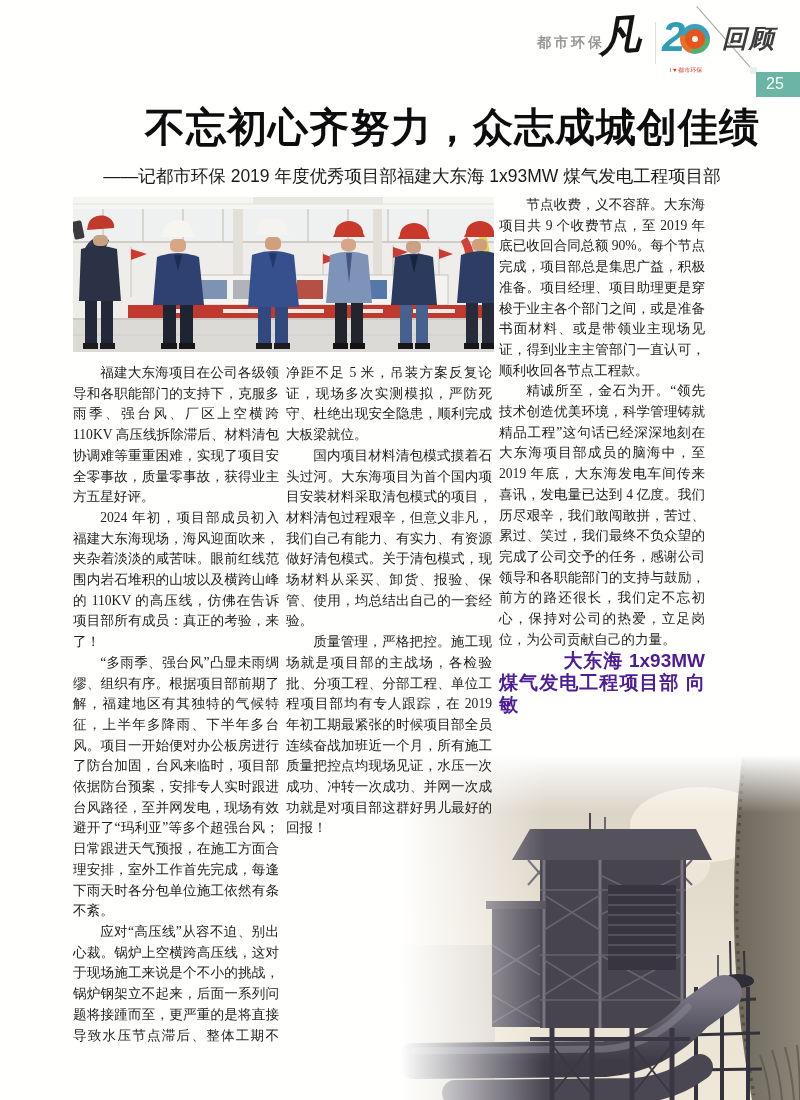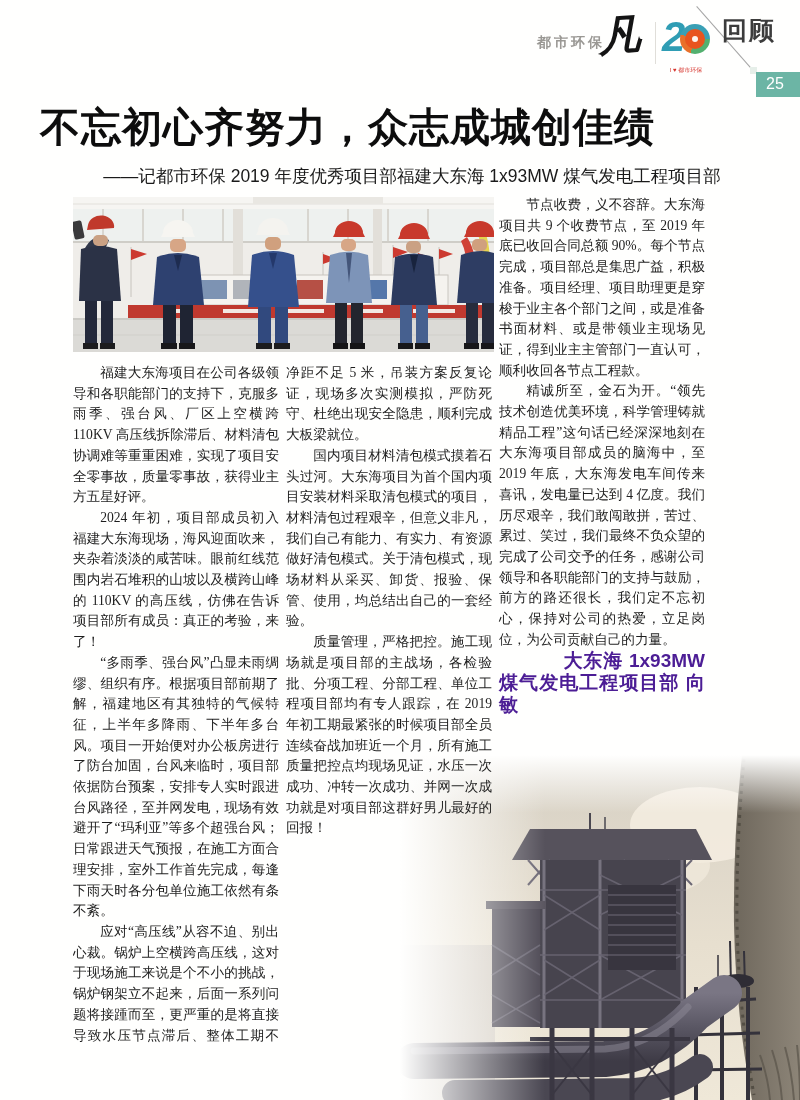--- a/index.html
+++ b/index.html
@@ -21,28 +21,28 @@
   .logo20 .zero{position:absolute;left:18px;top:4px;width:30px;height:30px;border-radius:50%;
     background:conic-gradient(#3aa0b5 0 25%, #53b06f 25% 55%, #e8702a 55% 80%, #3aa0b5 80% 100%);}
   .logo20 .zero-core{position:absolute;left:5px;top:5px;width:20px;height:20px;border-radius:50%;
     background:#e8541e;}
   .logo20 .zero-dot{position:absolute;left:12px;top:12px;width:6px;height:6px;border-radius:50%;
     background:#fdf4ee;}
   .logo-tagline{position:absolute;left:660px;top:66px;width:52px;text-align:center;
     font-family:"Liberation Sans",sans-serif;font-size:6px;color:#d6332c;white-space:nowrap;}
   .diag-line{position:absolute;left:697px;top:6px;width:87px;height:1px;background:#a5a5a5;
     transform:rotate(48.7deg);transform-origin:left top;}
-  .section-label{position:absolute;left:722px;top:14px;font-family:"Liberation Sans",sans-serif;
-    font-size:25px;font-weight:bold;color:#3c3c3c;letter-spacing:2px;}
+  .section-label{position:absolute;left:722px;top:22px;font-family:"Liberation Sans",sans-serif;
+    font-size:25px;font-weight:bold;color:#3c3c3c;letter-spacing:2px;font-style:italic;}
   .page-num-notch{position:absolute;left:750px;top:67px;width:7px;height:7px;background:#e6efe9;}
   .page-num-box{position:absolute;left:756px;top:72px;width:44px;height:25px;background:#6cb5a5;}
   .page-num-box span{display:block;margin:3px 2px 0 10px;color:#ffffff;
     font-family:"Liberation Sans",sans-serif;font-size:16px;}
   
-  .headline{position:absolute;left:40px;top:100px;width:720px;text-align:left;
+  .headline{position:absolute;left:40px;top:100px;width:720px;text-align:right;
     font-family:"Liberation Sans","DejaVu Sans",sans-serif;font-weight:bold;
     font-size:40px;color:#0d0d0d;letter-spacing:1px;}
   .subheadline{position:absolute;left:40px;top:152px;width:720px;text-align:center;
     font-family:"Liberation Sans","DejaVu Sans",sans-serif;font-size:17.5px;color:#1a1a1a;}
   
   .photo-top{position:absolute;left:73px;top:197px;width:421px;height:155px;overflow:hidden;}
   .photo-bottom{position:absolute;left:400px;top:755px;width:400px;height:345px;overflow:hidden;}
   
   .col{position:absolute;width:206px;font-size:13.6px;line-height:20.7px;
     text-align:justify;text-justify:inter-ideograph;color:#1d1d1d;}

